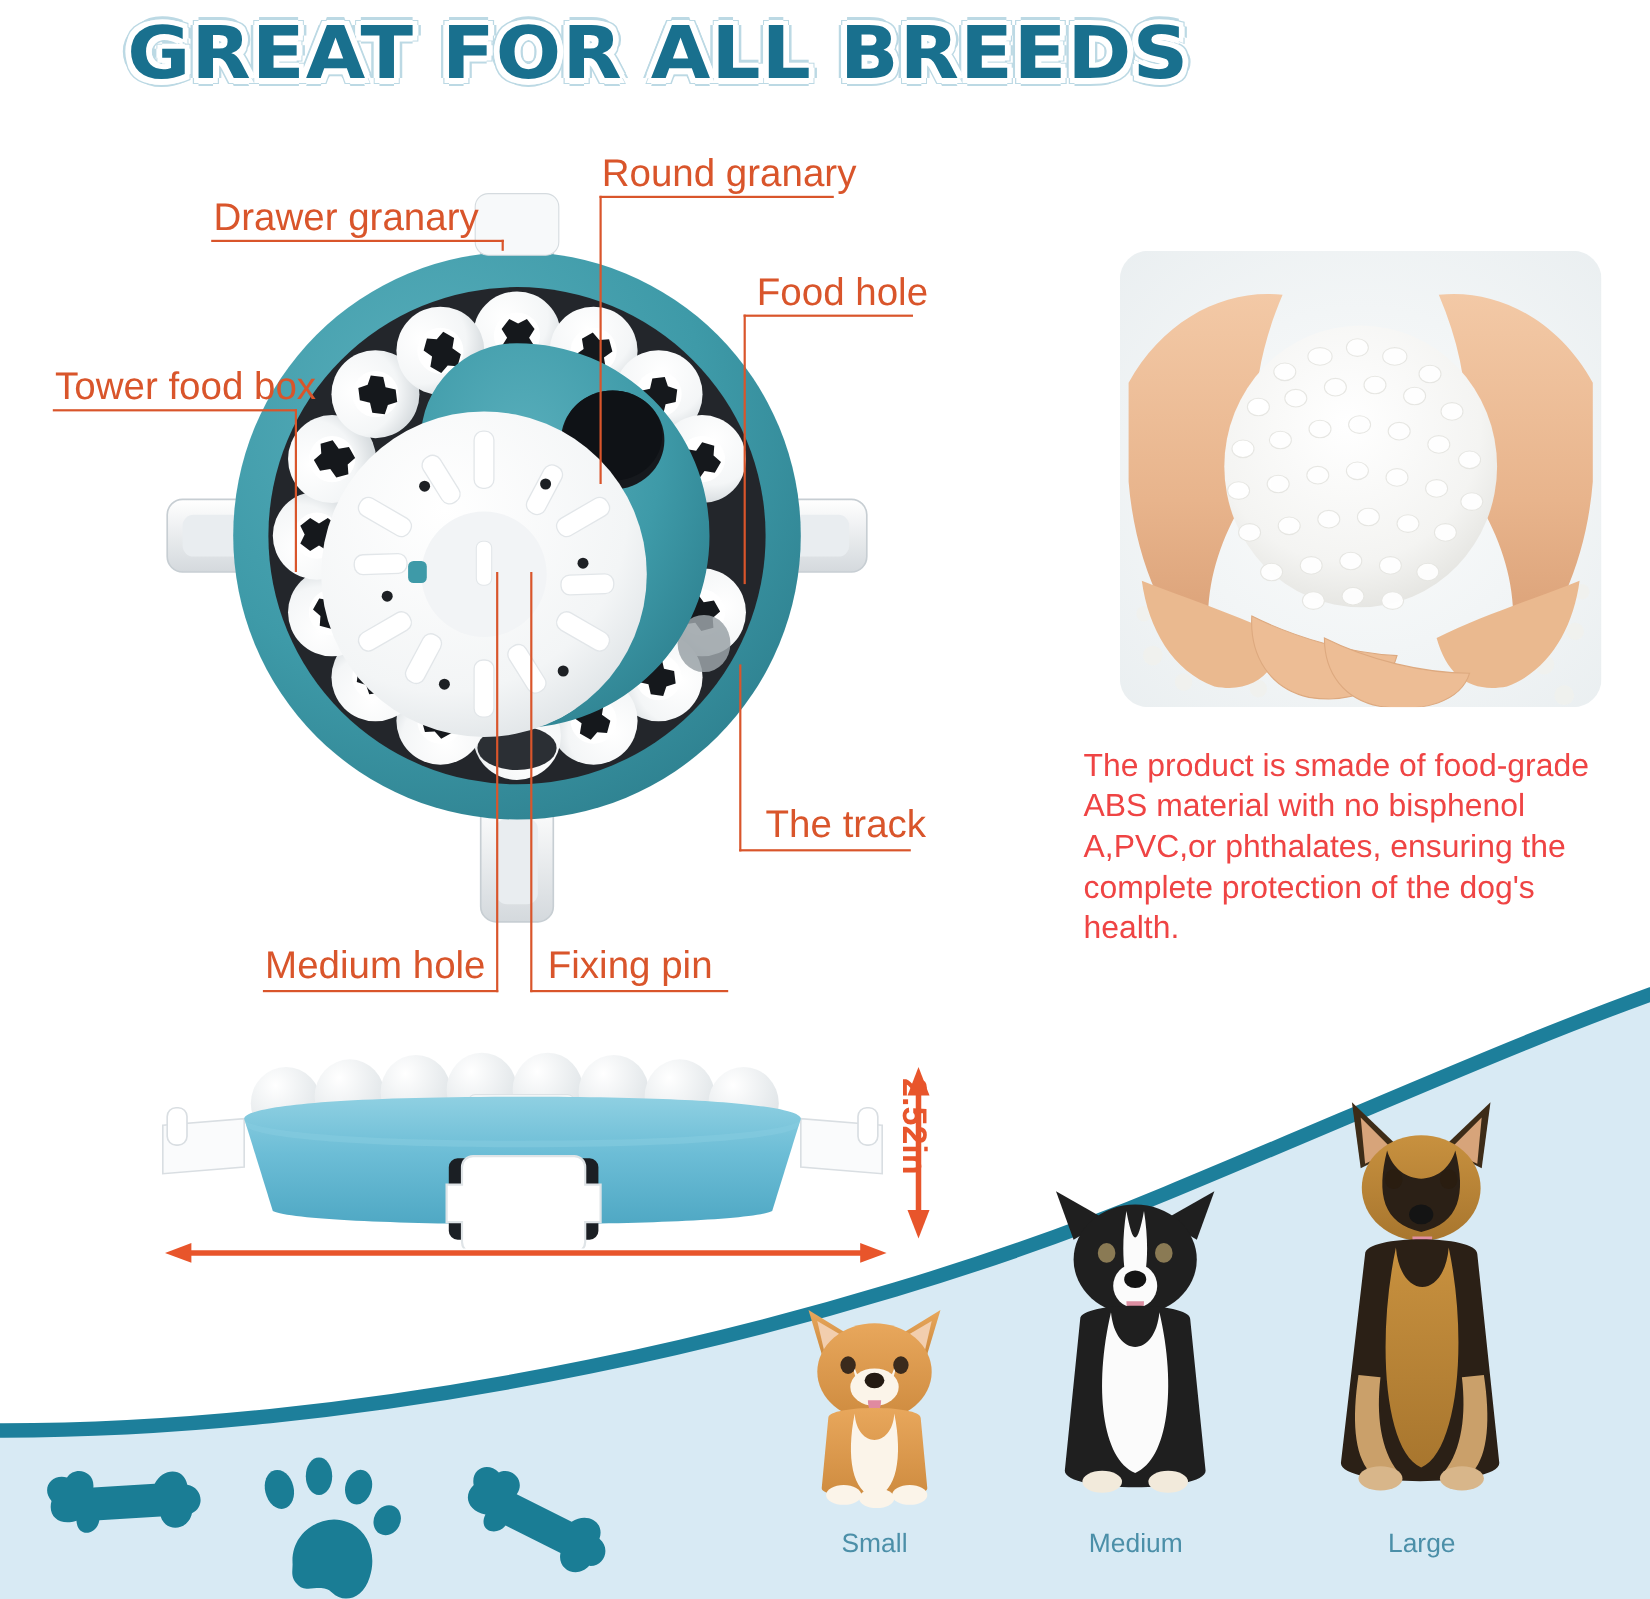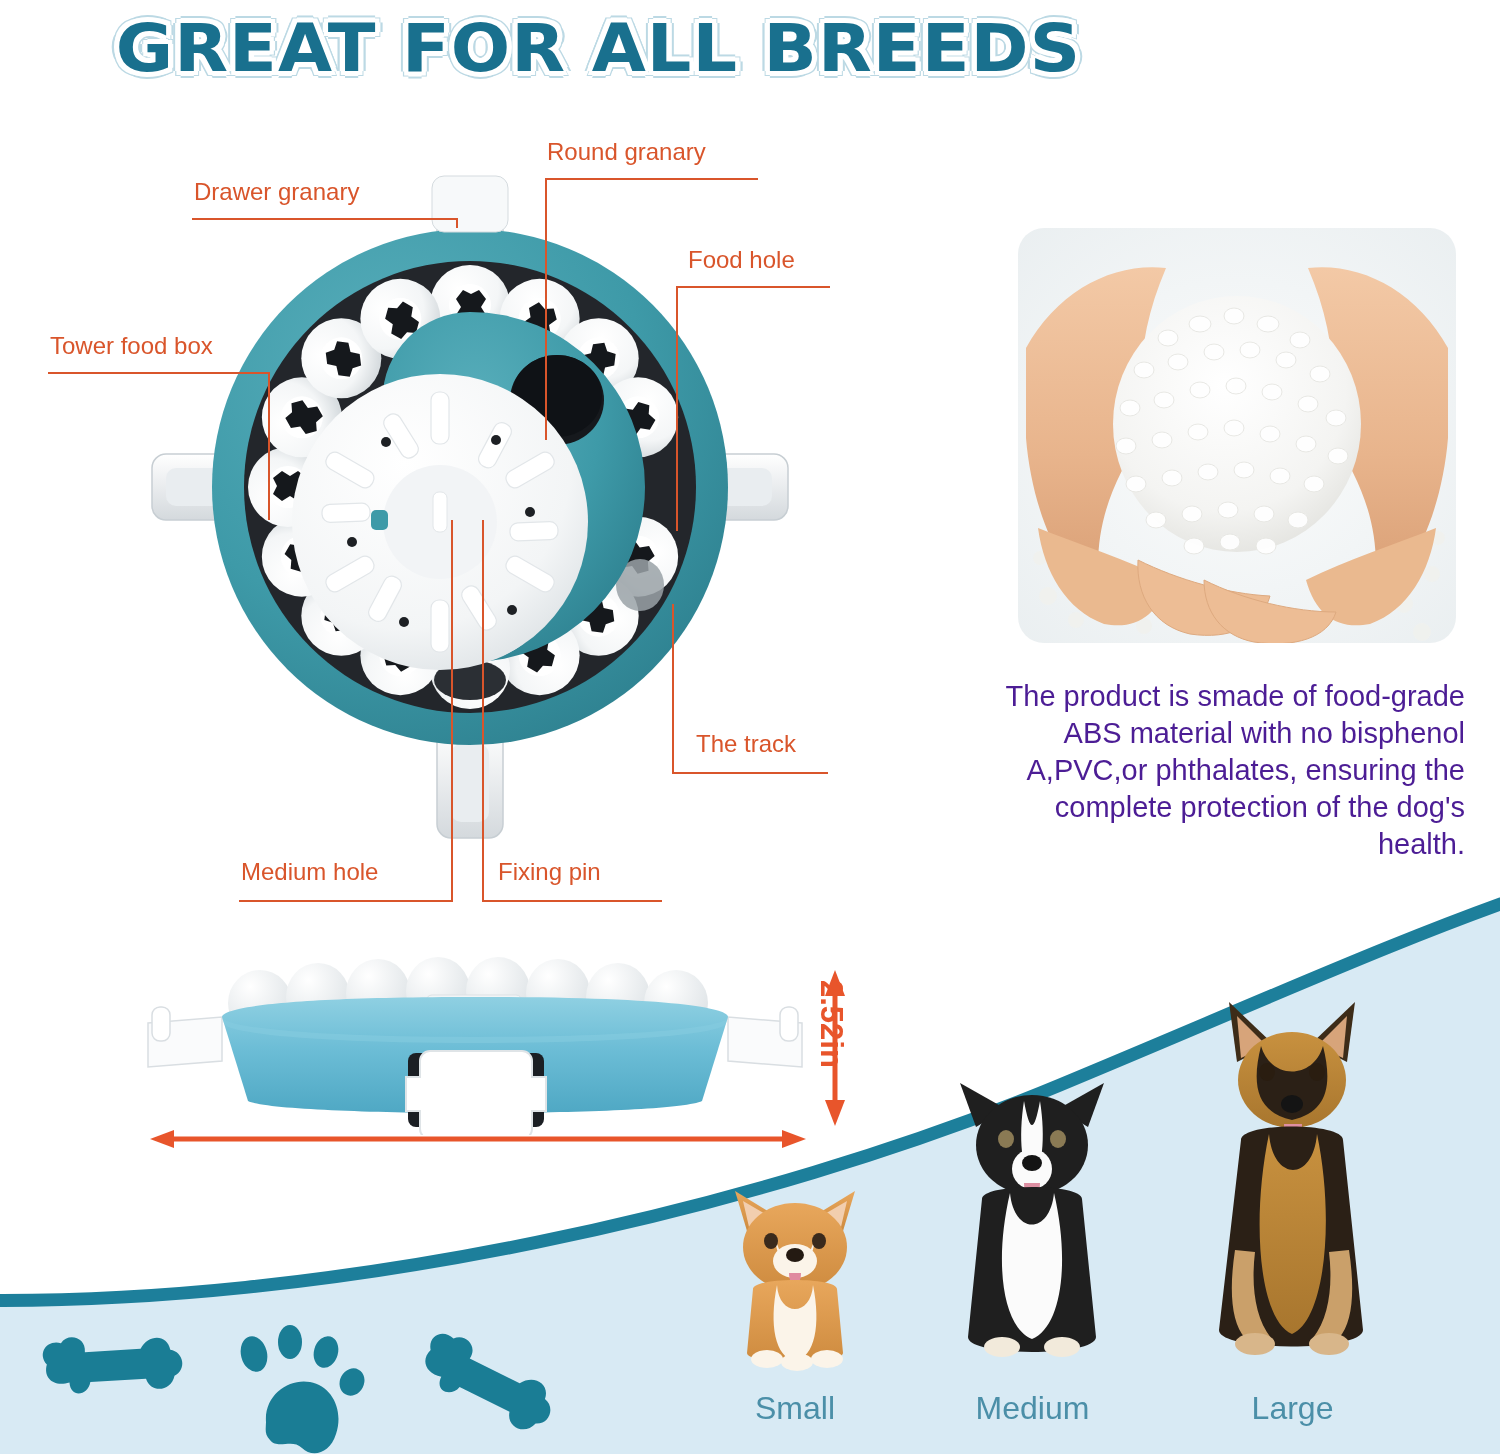--- a/index.html
+++ b/index.html
@@ -19,44 +19,44 @@
       -5px 0 0 #fff, 5px 0 0 #fff, 0 -5px 0 #fff, 0 5px 0 #fff,
       -4px -4px 0 #fff, 4px -4px 0 #fff, -4px 4px 0 #fff, 4px 4px 0 #fff,
       -7px 0 0 #bcd9e4, 7px 0 0 #bcd9e4, 0 -7px 0 #bcd9e4, 0 7px 0 #bcd9e4,
       -5px -5px 0 #bcd9e4, 5px -5px 0 #bcd9e4, -5px 5px 0 #bcd9e4, 5px 5px 0 #bcd9e4;
   }
 
   
   #bg-sweep{position:absolute;left:0;top:880px;width:1500px;height:574px;}
 
   
-  .callout{position:absolute;color:#D9552B;font-size:24px;white-space:nowrap;}
+  .callout{position:absolute;color:#D9552B;font-size:35px;white-space:nowrap;}
   .callout .ctext{display:block;padding:0 4px 3px 4px;}
   .rule{position:absolute;background:#D9552B;}
 
   
   #diagram{position:absolute;left:140px;top:170px;width:660px;height:680px;}
 
   
   #pellet-photo{position:absolute;left:1018px;top:228px;width:438px;height:415px;
     border-radius:26px;overflow:hidden;}
 
   
   #material-copy{position:absolute;left:985px;top:678px;width:480px;
-    text-align:right;color:#4c1d95;font-size:29px;line-height:37px;}
+    text-align:left;color:#ef4444;font-size:29px;line-height:37px;}
 
   
   #sideview{position:absolute;left:130px;top:955px;width:690px;height:180px;}
   #dim-h{position:absolute;left:148px;top:1125px;width:660px;height:70px;}
   #dim-v{position:absolute;left:815px;top:968px;width:92px;height:160px;}
   .dimtext{color:#E8552B;font-size:31px;font-weight:bold;}
 
   
   .dog{position:absolute;}
-  .dog-label{position:absolute;color:#4B8FA8;font-size:32px;text-align:center;}
+  .dog-label{position:absolute;color:#4B8FA8;font-size:24px;text-align:center;}
 
   
   #band-icons{position:absolute;left:0;top:1290px;width:660px;height:164px;}
 </style>
 </head>
 <body>
 
 <div id="bg-sweep">
   <svg width="1500" height="574" viewBox="0 0 1500 574">
     <path d="M -40 574 L -40 420 C 330 428 760 330 1060 205 C 1260 122 1400 58 1540 10 L 1540 574 Z" fill="#D8EAF4"></path>

